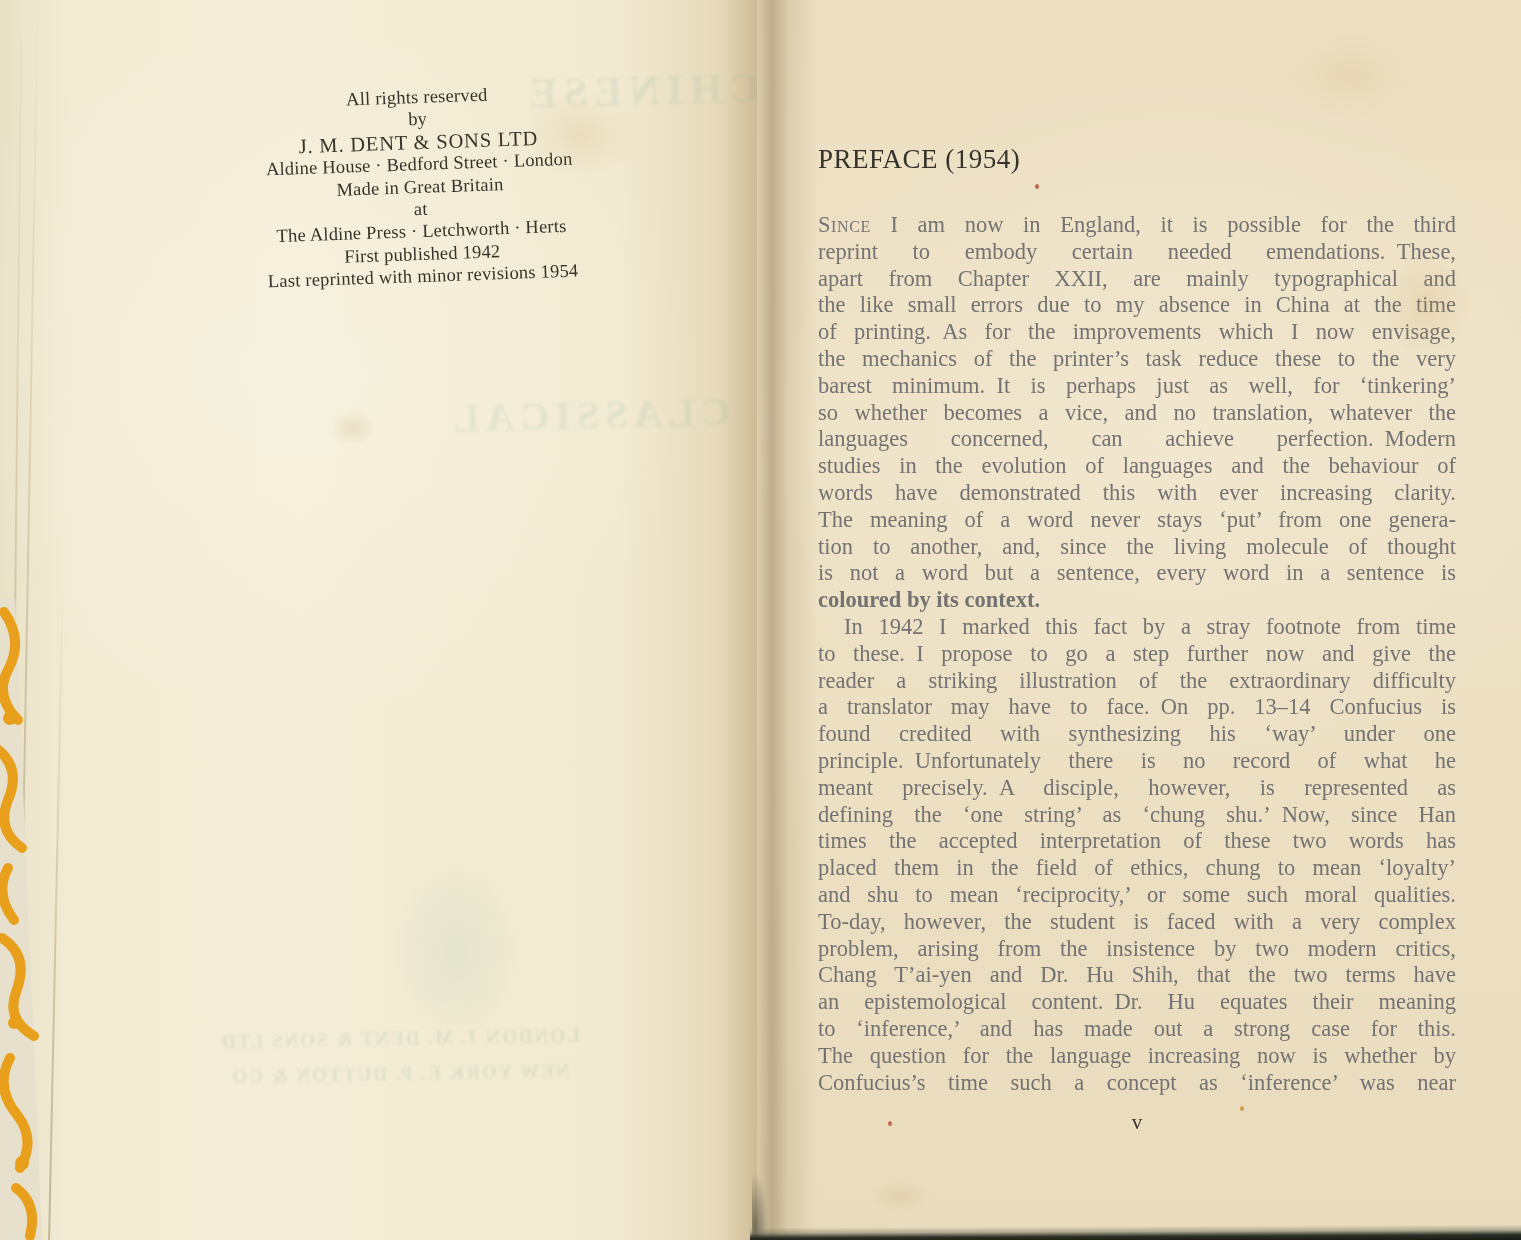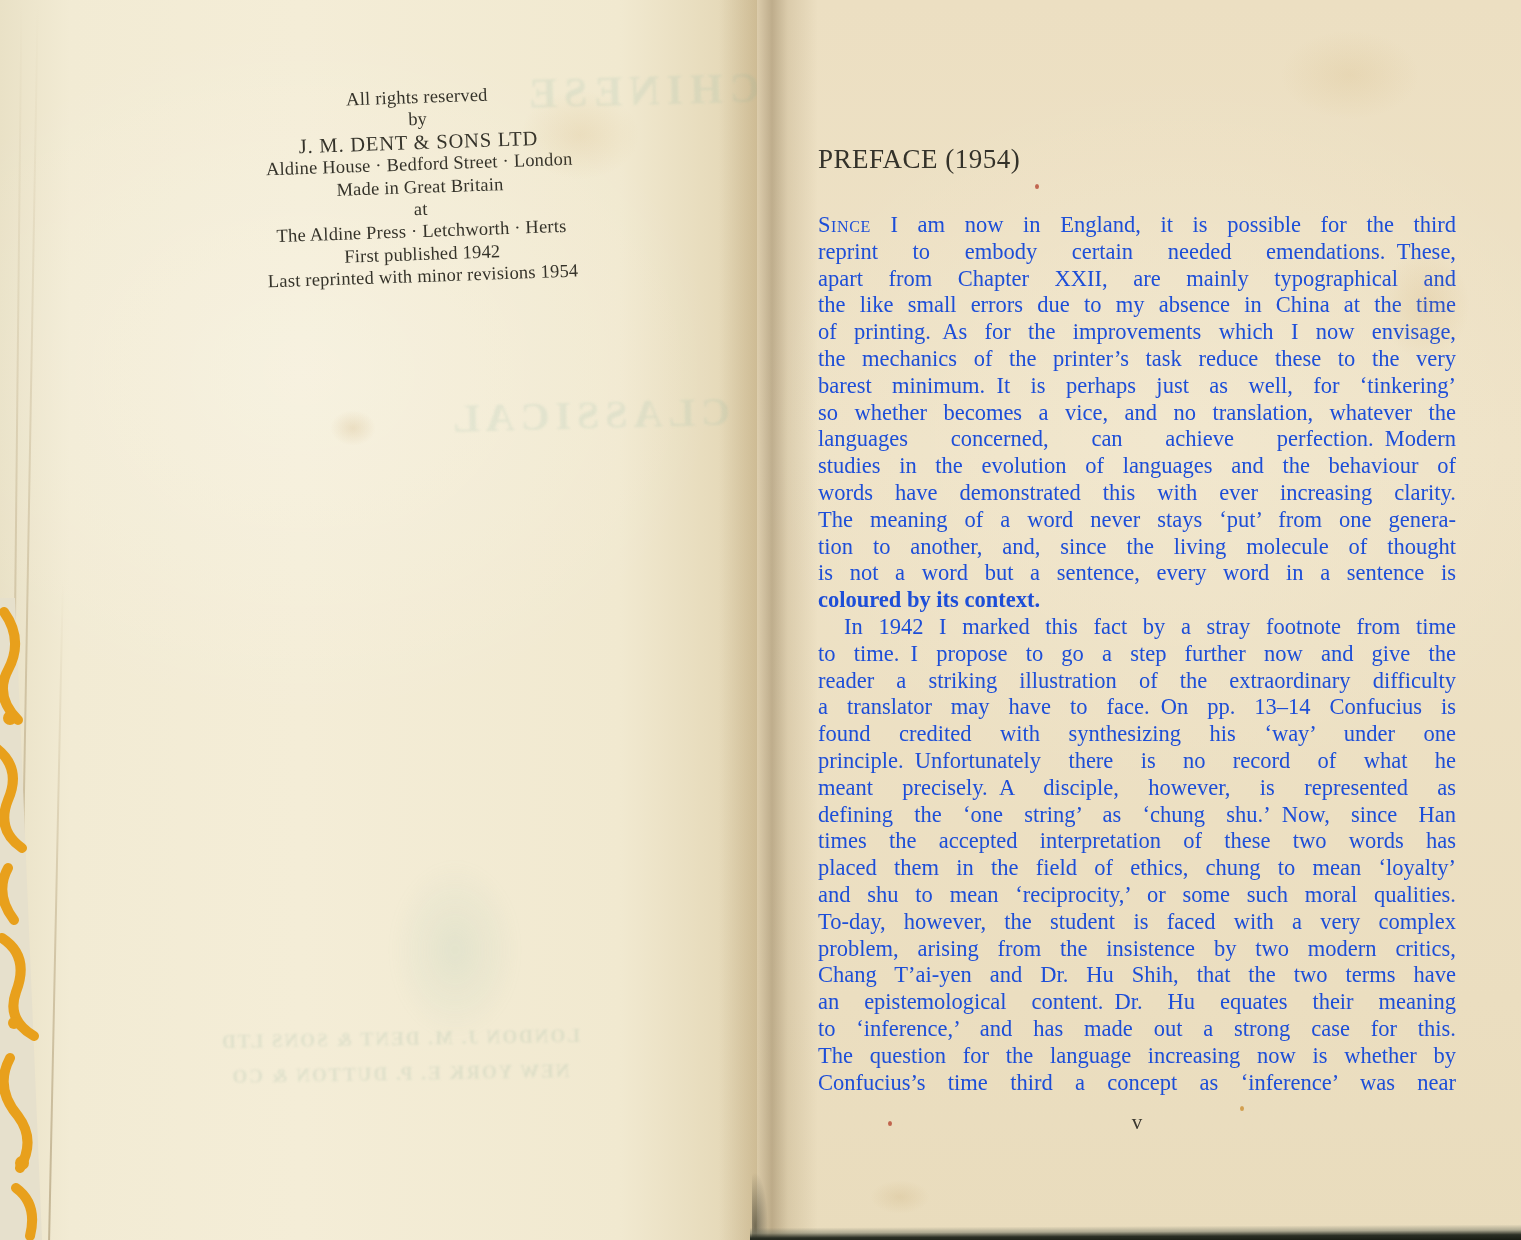--- a/index.html
+++ b/index.html
@@ -61,21 +61,21 @@
     background:radial-gradient(ellipse at center, rgba(150,190,170,.16), transparent 70%);
     filter:blur(4px); pointer-events:none;
   }
   
   .preface-title {
     position:absolute; left:818px; top:144px; width:638px;
     text-align:left; font-size:27px; color:#34322a; letter-spacing:.5px;
   }
   .body-text {
     position:absolute; left:818px; top:212px; width:638px;
-    font-size:22.5px; line-height:26.8px; color:#1d4ed8;
+    font-size:22.5px; line-height:26.8px; color:#737373;
   }
   .tline { text-align:justify; text-align-last:justify; text-justify:inter-word; }
   .tline.lastline { text-align-last:left;font-weight:bold; }
   .tline.indent { padding-left:26px; }
   .sc { font-variant:small-caps; letter-spacing:.6px; }
   .i { }
   .page-num {
     position:absolute; left:818px; top:1110px; width:638px;
     text-align:center; font-size:21px; color:#3b3830;
   }
@@ -156,37 +156,37 @@
         <div class="tline">languages concerned, can achieve perfection. Modern</div>
         <div class="tline">studies in the evolution of languages and the behaviour of</div>
         <div class="tline">words have demonstrated this with ever increasing clarity.</div>
         <div class="tline">The meaning of a word never stays ‘put’ from one genera-</div>
         <div class="tline">tion to another, and, since the living molecule of thought</div>
         <div class="tline">is not a word but a sentence, every word in a sentence is</div>
         <div class="tline lastline">coloured by its context.</div>
       </div>
     <div>
         <div class="tline indent">In 1942 I marked this fact by a stray footnote from time</div>
-        <div class="tline">to time. I propose to go a step further now and give the</div>
+        <div class="tline">to these. I propose to go a step further now and give the</div>
         <div class="tline">reader a striking illustration of the extraordinary difficulty</div>
         <div class="tline">a translator may have to face. On pp. 13–14 Confucius is</div>
         <div class="tline">found credited with synthesizing his ‘way’ under one</div>
         <div class="tline">principle. Unfortunately there is no record of what he</div>
         <div class="tline">meant precisely. A disciple, however, is represented as</div>
         <div class="tline">defining the ‘one string’ as ‘<span class="i">chung shu.</span>’ Now, since Han</div>
         <div class="tline">times the accepted interpretation of these two words has</div>
         <div class="tline">placed them in the field of ethics, <span class="i">chung</span> to mean ‘loyalty’</div>
         <div class="tline">and <span class="i">shu</span> to mean ‘reciprocity,’ or some such moral qualities.</div>
         <div class="tline">To-day, however, the student is faced with a very complex</div>
         <div class="tline">problem, arising from the insistence by two modern critics,</div>
         <div class="tline">Chang T’ai-yen and Dr. Hu Shih, that the two terms have</div>
         <div class="tline">an epistemological content. Dr. Hu equates their meaning</div>
         <div class="tline">to ‘inference,’ and has made out a strong case for this.</div>
         <div class="tline">The question for the language increasing now is whether by</div>
-        <div class="tline">Confucius’s time third a concept as ‘inference’ was near</div>
+        <div class="tline">Confucius’s time such a concept as ‘inference’ was near</div>
       </div>
   </div>
   <div class="page-num">v</div>
 
   <div class="edge-line e1"></div>
   <div class="edge-line e2"></div>
   <div class="edge-line e3"></div>
 
   <svg class="jacket-edge" width="70" height="642" viewBox="0 0 70 642">
     <polygon points="0,0 15,0 42,642 0,642" fill="#e6e0cc"></polygon>

